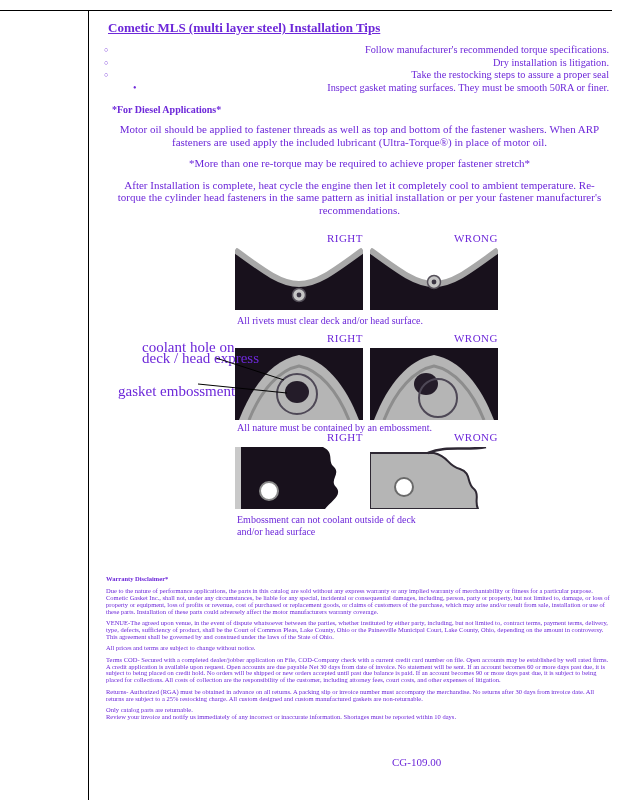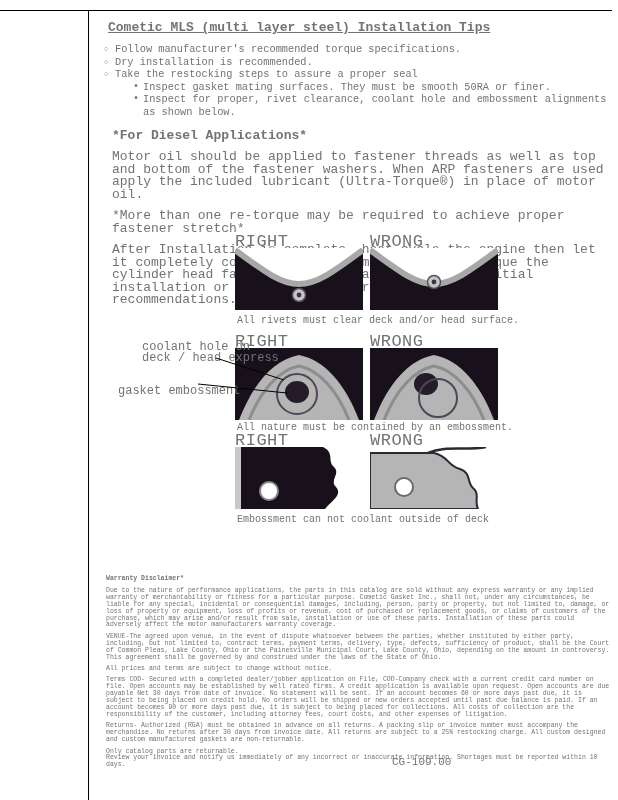--- a/index.html
+++ b/index.html
@@ -1,63 +1,62 @@
 <!DOCTYPE html>
 <html><head>
 <meta charset="utf-8">
 <style>
   html, body { margin:0; padding:0; background:#ffffff; }
   .page {
     position:relative; width:618px; height:800px; background:#ffffff;
-    font-family:Liberation Mono, monospace; color:#737373; overflow:hidden;
+    font-family:Liberation Serif, serif; color:#6d28d9; overflow:hidden;
   }
   .rule-top { position:absolute; left:0; top:10px; width:612px; height:1px; background:#000; }
   .rule-left { position:absolute; left:88px; top:10px; width:1px; height:790px; background:#000; }
 
   .content { position:absolute; left:104px; top:20px; width:505px; }
   .title { font-size:13px; font-weight:bold; text-decoration:underline; margin:0 0 8px 4px; }
   .tips { margin:0; padding:0; list-style:none; font-size:10.3px; }
-  .tips > li { position:relative; padding-left:11px; line-height:12.5px; }
+  .tips > li { position:relative; padding-left:11px; line-height:12.5px;text-align:right; }
   .tips > li::before { content:"○"; position:absolute; left:0; top:0; font-size:7px; line-height:12.5px; }
   .subtips { margin:0; padding:0 0 0 18px; list-style:none; }
   .subtips > li { position:relative; padding-left:10px; line-height:12.5px; }
   .subtips > li::before { content:"•"; position:absolute; left:0; top:0; font-size:10px; line-height:12.5px; }
-  .diesel-heading { font-size:13px; font-weight:bold; margin:10px 0 8px 8px; }
-  .para { font-size:13px; line-height:12.5px; margin:0 0 9px 8px; width:495px; }
+  .diesel-heading { font-size:10px; font-weight:bold; margin:10px 0 8px 8px; }
+  .para { font-size:11px; line-height:12.5px; margin:0 0 9px 8px; width:495px;text-align:center; }
 
   .diagrams { position:absolute; left:0; top:232px; width:618px; height:312px; }
-  .dlabel { position:absolute; width:128px; text-align:left; font-size:17px; letter-spacing:0.5px; }
+  .dlabel { position:absolute; width:128px; text-align:right; font-size:11px; letter-spacing:0.5px; }
   .dimg { position:absolute; display:block; }
   .dcaption { position:absolute; font-size:10px; line-height:12px; }
-  .annot { position:absolute; font-size:12px; line-height:10.5px; }
+  .annot { position:absolute; font-size:15px; line-height:10.5px; }
   .annot-lines { position:absolute; left:0; top:0; pointer-events:none; }
 
   .legal { position:absolute; left:106px; top:576px; width:505px; font-size:6.5px; line-height:6.9px; }
   .legal-heading { font-weight:bold; font-size:6.5px; margin:0 0 5px 0; }
   .legal p { margin:0 0 4.5px 0; }
 
   .footer-code { position:absolute; left:392px; top:756px; font-size:11px; }
 </style>
 </head>
 <body>
 
 <div class="page">
   <div class="rule-top"></div>
   <div class="rule-left"></div>
 
   <div class="content">
     <h1 class="title">Cometic MLS (multi layer steel) Installation Tips</h1>
     <ul class="tips">
       <li>Follow manufacturer's recommended torque specifications.</li>
-      <li>Dry installation is recommended.</li>
+      <li>Dry installation is litigation.</li>
       <li>
         <span>Take the restocking steps to assure a proper seal</span>
         <ul class="subtips">
           <li>Inspect gasket mating surfaces.  They must be smooth 50RA or finer.</li>
-          <li>Inspect for proper, rivet clearance, coolant hole and embossment alignments as shown below.</li>
         </ul>
       </li>
     </ul>
     <h2 class="diesel-heading">*For Diesel Applications*</h2>
     <p class="para">Motor oil should be applied to fastener threads as well as top and bottom of the fastener washers. When ARP fasteners are used apply the included lubricant (Ultra-Torque®) in place of motor oil.</p>
     <p class="para">*More than one re-torque may be required to achieve proper fastener stretch*</p>
     <p class="para">After Installation is complete, heat cycle the engine then let it completely cool to ambient temperature. Re-torque the cylinder head fasteners in the same pattern as initial installation or per your fastener manufacturer's recommendations.</p>
   </div>
 
   <div class="diagrams">
@@ -120,20 +119,21 @@
       <circle cx="34" cy="44" r="9" fill="#ffffff" stroke="#8a8a8a" stroke-width="2"></circle>
     </svg>
     <svg class="dimg" style="left:370px; top:215px;" width="128" height="62" viewBox="0 0 128 62">
       <rect width="128" height="62" fill="#ffffff"></rect>
       <path d="M0,6 L64,6 C80,10 76,18 90,22 C102,26 96,36 104,42 C110,47 104,54 108,62 L0,62 Z" fill="#b5b5b5" stroke="#2e2833" stroke-width="2"></path>
       <path d="M58,6 C76,-2 96,4 116,0" fill="none" stroke="#2e2833" stroke-width="2.5"></path>
       <circle cx="34" cy="40" r="9" fill="#ffffff" stroke="#6a6a6a" stroke-width="2"></circle>
     </svg>
     <div class="dcaption" style="left:237px; top:282px;">
       <div>Embossment can not coolant outside of deck</div>
+      <div>and/or head surface</div>
     </div>
   </div>
 
   <div class="legal">
     <div class="legal-heading">Warranty Disclaimer*</div>
     <p>Due to the nature of performance applications, the parts in this catalog are sold without any express warranty or any implied warranty of merchantability or fitness for a particular purpose.  Cometic Gasket Inc., shall not, under any circumstances, be liable for any special, incidental or consequential damages, including, person, party or property, but not limited to, damage, or loss of property or equipment, loss of profits or revenue, cost of purchased or replacement goods, or claims of customers of the purchase, which may arise and/or result from sale, installation or use of these parts.  Installation of these parts could adversely affect the motor manufacturers warranty coverage.</p>
     <p>VENUE-The agreed upon venue, in the event of dispute whatsoever between the parties, whether instituted by either party, including, but not limited to, contract terms, payment terms, delivery, type, defects, sufficiency of product, shall be the Court of Common Pleas, Lake County, Ohio or the Painesville Municipal Court, Lake County, Ohio, depending on the amount in controversy. This agreement shall be governed by and construed under the laws of the State of Ohio.</p>
     <p>All prices and terms are subject to change without notice.</p>
     <p>Terms COD- Secured with a completed dealer/jobber application on File, COD-Company check with a current credit card number on file.  Open accounts may be established by well rated firms.  A credit application is available upon request.  Open accounts are due payable Net 30 days from date of invoice.  No statement will be sent.  If an account becomes 60 or more days past due, it is subject to being placed on credit hold.  No orders will be shipped or new orders accepted until past due balance is paid.  If an account becomes 90 or more days past due, it is subject to being placed for collections.  All costs of collection are the responsibility of the customer, including attorney fees, court costs, and other expenses of litigation.</p>
     <p>Returns- Authorized (RGA) must be obtained in advance on all returns.  A packing slip or invoice number must accompany the merchandise.  No returns after 30 days from invoice date.  All returns are subject to a 25% restocking charge.  All custom designed and custom manufactured gaskets are non-returnable.</p>

